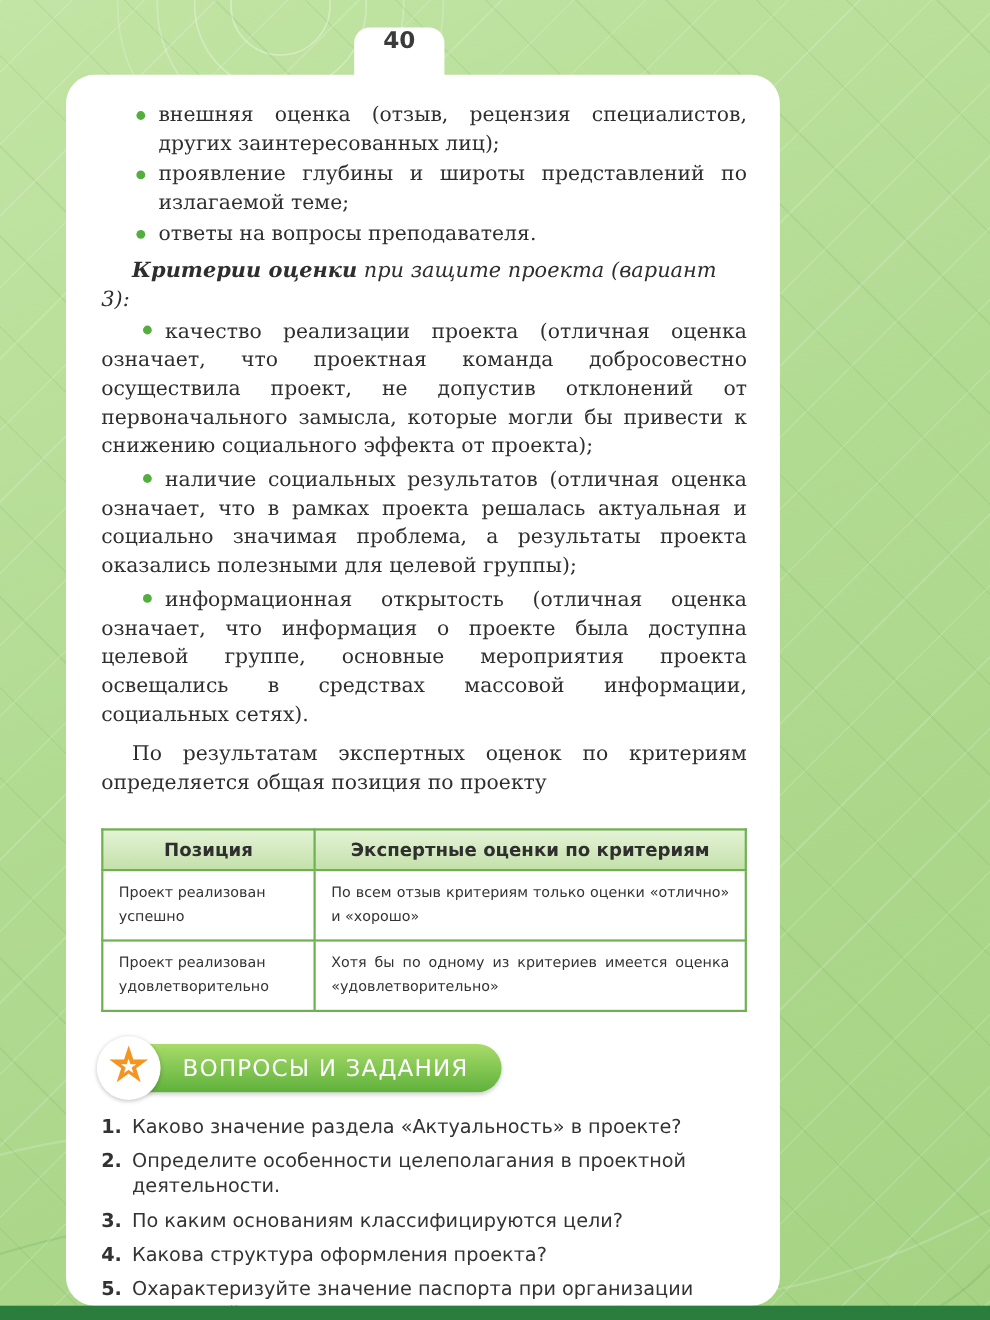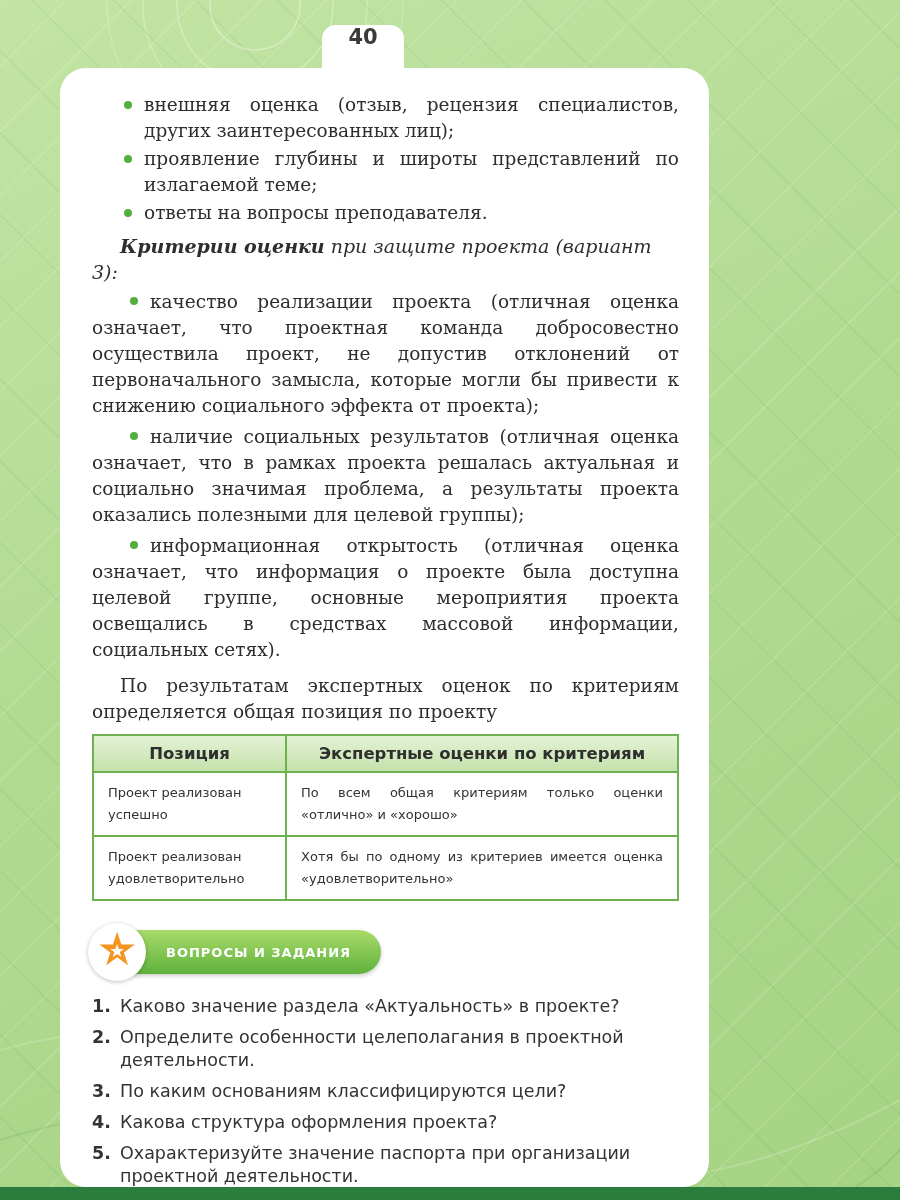--- a/index.html
+++ b/index.html
@@ -63,21 +63,21 @@
     background:#53ae3d; margin-right:12px; position:relative; top:-3px;
   }
 
   .summary {
     font-size:18.5px; line-height:26px; text-align:justify;
     text-indent:28px; margin-top:10px;
   }
 
   
   table {
-    width:100%; border-collapse:collapse; margin-top:9px;
+    width:100%; border-collapse:collapse; margin-top:28px;
     font-family:"DejaVu Sans", sans-serif;
   }
   th, td { border:2px solid #6db150; }
   th {
     background:linear-gradient(#e4f2d6, #c4e1ab);
     font-size:16.5px; padding:8px 6px; color:#2f2f2f; text-align:center;
   }
   td {
     font-size:13px; line-height:22px; padding:9px 14px; color:#333;
     vertical-align:middle;
@@ -96,22 +96,22 @@
   }
   .star .outer { font-size:46px; color:#f5941f; line-height:1; position:relative; top:-3px; }
   .star .inner { position:absolute; font-size:18px; color:#ffffff; line-height:1; top:19px; }
   .pill {
     position:absolute; left:24px; top:7px; height:44px; border-radius:22px;
     background:linear-gradient(#a9db6a, #5fb13c);
     display:flex; align-items:center; padding:0 30px 0 50px;
     box-shadow:0 2px 4px rgba(0,0,0,0.2);
   }
   .pill span {
-    font-family:"DejaVu Sans", sans-serif; font-weight:bold;
-    font-size:13px; letter-spacing:1px; color:#ffffff;
+    font-family:"DejaVu Sans", sans-serif; font-weight:normal;
+    font-size:21px; letter-spacing:1px; color:#ffffff;
   }
 
   
   .questions { list-style:none; margin-top:14px; }
   .questions li {
     display:flex; font-family:"DejaVu Sans", sans-serif;
     font-size:17.5px; line-height:23px; color:#333; margin-bottom:8px;
   }
   .questions .num { font-weight:bold; flex:0 0 28px; }
   .questions .txt { flex:1; }
@@ -167,21 +167,21 @@
         </colgroup>
       <thead>
         <tr>
           <th>Позиция</th>
           <th>Экспертные оценки по критериям</th>
         </tr>
       </thead>
       <tbody>
         <tr>
           <td>Проект реализован успешно</td>
-          <td class="justify">По всем общая критериям только оценки «отлично» и «хорошо»</td>
+          <td class="justify">По всем отзыв критериям только оценки «отлично» и «хорошо»</td>
         </tr>
         <tr>
           <td>Проект реализован удовлетворительно</td>
           <td class="justify">Хотя бы по одному из критериев имеется оценка «удовлетворительно»</td>
         </tr>
       </tbody>
     </table>
 
     <div class="badge-row">
       <div class="star">

